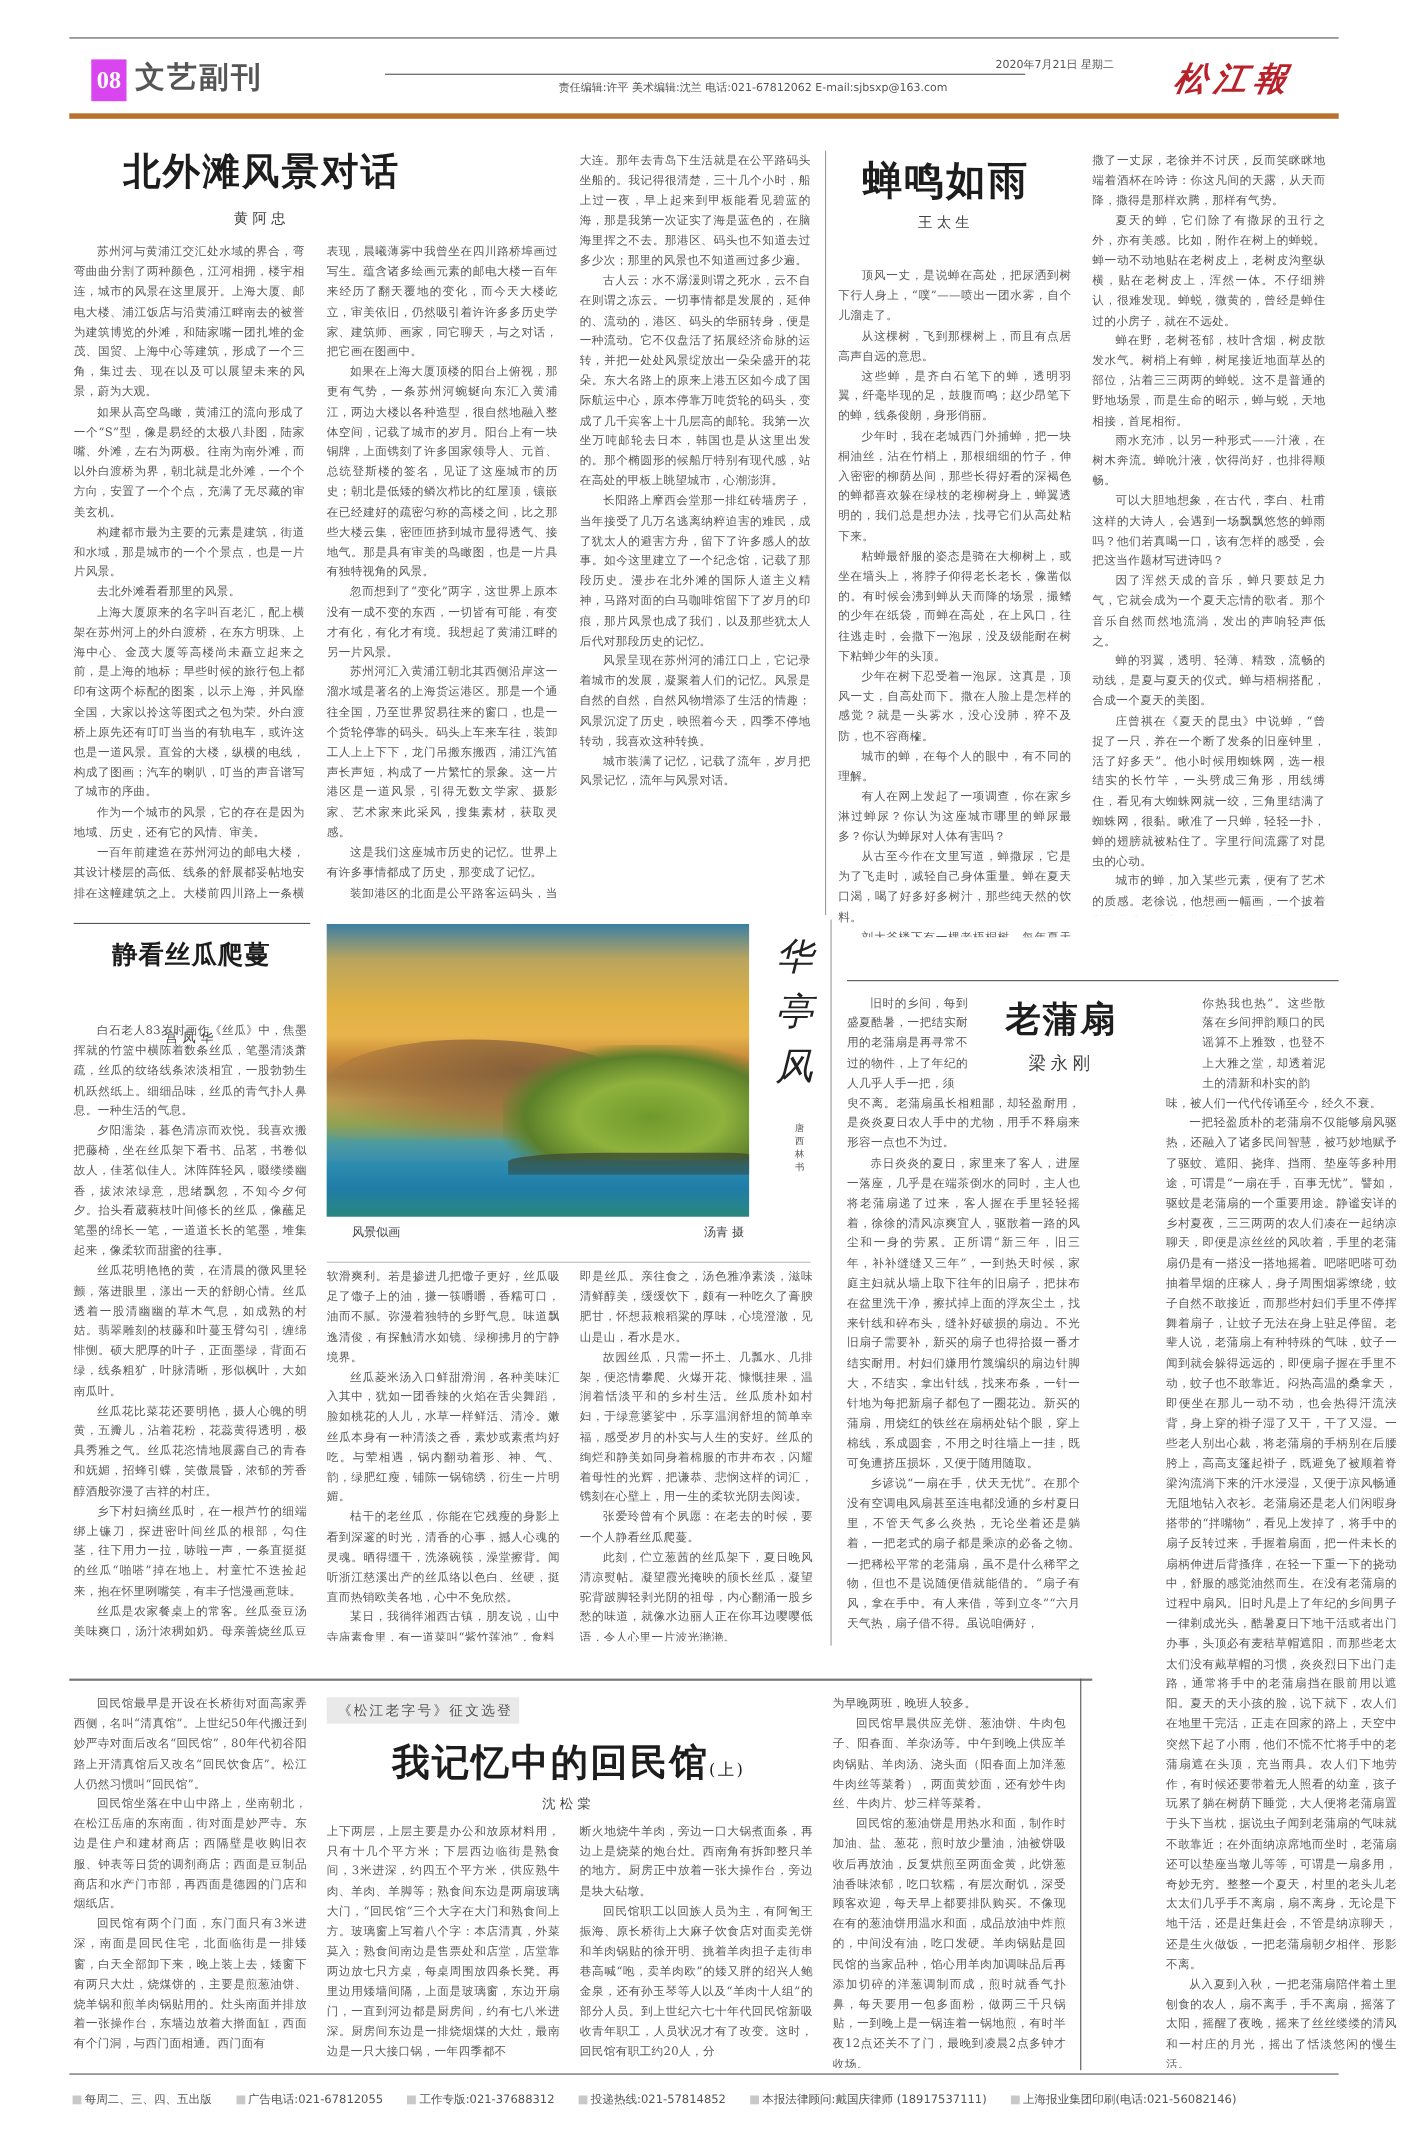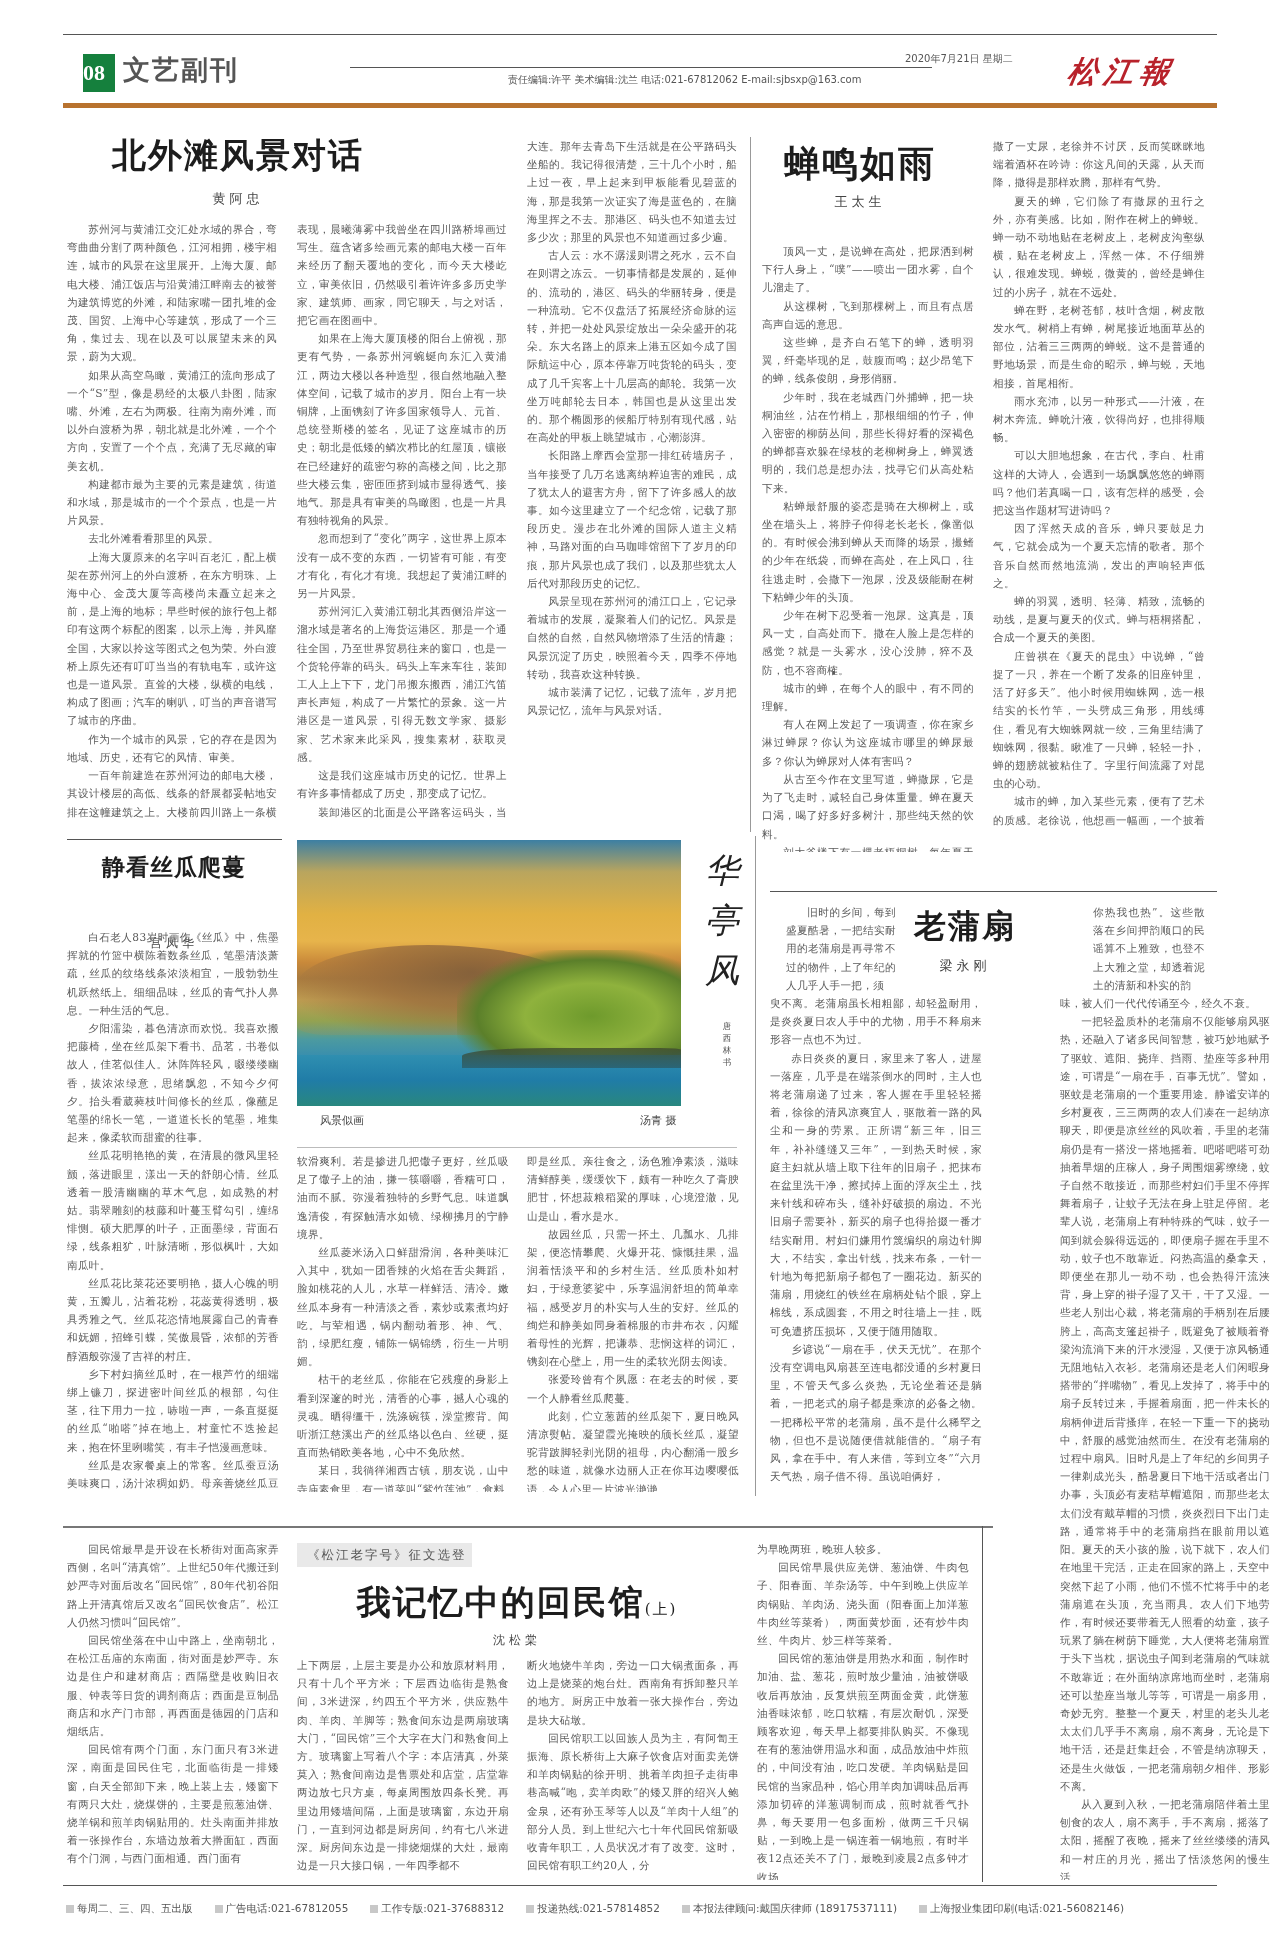--- a/index.html
+++ b/index.html
@@ -5,21 +5,21 @@
   * { box-sizing: border-box; margin: 0; padding: 0; }
   html, body { width: 1280px; height: 1950px; background: #fff; overflow: hidden; }
   body { position: relative; font-family: "DejaVu Serif", "Liberation Serif", serif; color: #555; }
   .abs { position: absolute; }
   .rule { position: absolute; background: #555; }
   .rule-orange { position: absolute; background: #b8722e; }
   .body-text { font-size: 10.6px; line-height: 18.2px; color: #5a5a5a; text-align: justify; letter-spacing: 0.3px; overflow: hidden; }
   .body-text p { text-indent: 2em; }
   .title { font-family: "DejaVu Serif", serif; font-weight: bold; color: #1d1d1d; text-align: center; letter-spacing: 2px; }
   .byline { font-family: "DejaVu Serif", serif; color: #444; text-align: center; letter-spacing: 4px; }
-  .mast-num { position: absolute; left: 83px; top: 54px; width: 32px; height: 38px; background: #15803d; color: #fff; font-family: "Liberation Serif", serif; font-weight: bold; font-size: 22px; line-height: 38px; }
+  .mast-num { position: absolute; left: 83px; top: 54px; width: 32px; height: 38px; background: #d946ef; color: #fff; font-family: "Liberation Serif", serif; font-weight: bold; font-size: 22px; text-align: center; line-height: 38px; }
   .mast-section { position: absolute; left: 123px; top: 52px; font-family: "DejaVu Serif", serif; font-weight: bold; font-size: 27px; color: #555; letter-spacing: 2px; }
   .hdr-small { font-family: "DejaVu Sans", sans-serif; font-size: 10px; color: #555; white-space: nowrap; }
   .logo { position: absolute; left: 1068px; top: 52px; font-family: "DejaVu Serif", serif; font-style: italic; font-weight: bold; font-size: 30px; color: #b8222b; letter-spacing: 6px; transform: skewX(-10deg); }
   .footer-item { font-family: "DejaVu Sans", sans-serif; font-size: 10.5px; color: #555; white-space: nowrap; display: flex; align-items: center; }
   .footer-item .sq { display: inline-block; width: 8px; height: 8px; background: #c8c8c8; margin-right: 3px; }
   .photo { position: absolute; left: 297px; top: 840px; width: 384px; height: 266px;
     background:
       linear-gradient(180deg, rgba(0,0,0,0) 0%, rgba(0,0,0,0) 80%, rgba(0,0,0,0) 100%),
       linear-gradient(180deg, #3c7fa3 0%, #b9a55e 12%, #e1b143 28%, #e7b44b 38%, #c9893a 46%, #a97b3e 52%, #c0a154 60%, #8ca652 68%, #4c9aa0 75%, #2d87b6 85%, #1e6fa0 100%);
     overflow: hidden; }
@@ -150,25 +150,25 @@
   <div>西</div>
   <div>林</div>
   <div>书</div>
 </div>
 <div class="rule" style="left:297px; top:1147px; width:440px; height:1px; background:#bbb;"></div>
 
 <div class="rule" style="left:755px; top:836px; width:1px; height:660px; background:#999;"></div>
 
 <div class="rule" style="left:770px; top:891px; width:447px; height:1px;"></div>
 <div>
-  <div class="abs body-text" style="left:770px; top:903px; width:110px; height:95px;margin-left:16px;">
+  <div class="abs body-text" style="left:770px; top:903px; width:110px; height:95px;">
     <p>旧时的乡间，每到盛夏酷暑，一把结实耐用的老蒲扇是再寻常不过的物件，上了年纪的人几乎人手一把，须</p>
   </div>
   <div class="abs title" style="left:900px; top:905px; width:130px; font-size:32px;">老蒲扇</div>
-  <div class="abs byline" style="left:900px; top:957px; width:130px; font-size:13px;">梁永刚</div>
+  <div class="abs byline" style="left:900px; top:957px; width:130px; font-size:16px;">梁永刚</div>
   <div class="abs body-text" style="left:1093px; top:903px; width:112px; height:95px;">
     <p style="text-indent:0">你热我也热”。这些散落在乡间押韵顺口的民谣算不上雅致，也登不上大雅之堂，却透着泥土的清新和朴实的韵</p>
   </div>
   <div class="abs body-text" style="left:770px; top:994px; width:212px; height:500px;">
     <p style="text-indent:0">臾不离。老蒲扇虽长相粗鄙，却轻盈耐用，是炎炎夏日农人手中的尤物，用手不释扇来形容一点也不为过。</p>
     <p>赤日炎炎的夏日，家里来了客人，进屋一落座，几乎是在端茶倒水的同时，主人也将老蒲扇递了过来，客人握在手里轻轻摇着，徐徐的清风凉爽宜人，驱散着一路的风尘和一身的劳累。正所谓“新三年，旧三年，补补缝缝又三年”，一到热天时候，家庭主妇就从墙上取下往年的旧扇子，把抹布在盆里洗干净，擦拭掉上面的浮灰尘土，找来针线和碎布头，缝补好破损的扇边。不光旧扇子需要补，新买的扇子也得拾掇一番才结实耐用。村妇们嫌用竹篾编织的扇边针脚大，不结实，拿出针线，找来布条，一针一针地为每把新扇子都包了一圈花边。新买的蒲扇，用烧红的铁丝在扇柄处钻个眼，穿上棉线，系成圆套，不用之时往墙上一挂，既可免遭挤压损坏，又便于随用随取。</p>
     <p>乡谚说“一扇在手，伏天无忧”。在那个没有空调电风扇甚至连电都没通的乡村夏日里，不管天气多么炎热，无论坐着还是躺着，一把老式的扇子都是乘凉的必备之物。一把稀松平常的老蒲扇，虽不是什么稀罕之物，但也不是说随便借就能借的。“扇子有风，拿在手中。有人来借，等到立冬”“六月天气热，扇子借不得。虽说咱俩好，</p>
   </div>
   <div class="abs body-text" style="left:1060px; top:994px; width:210px; height:886px;">
     <p style="text-indent:0">味，被人们一代代传诵至今，经久不衰。</p>

